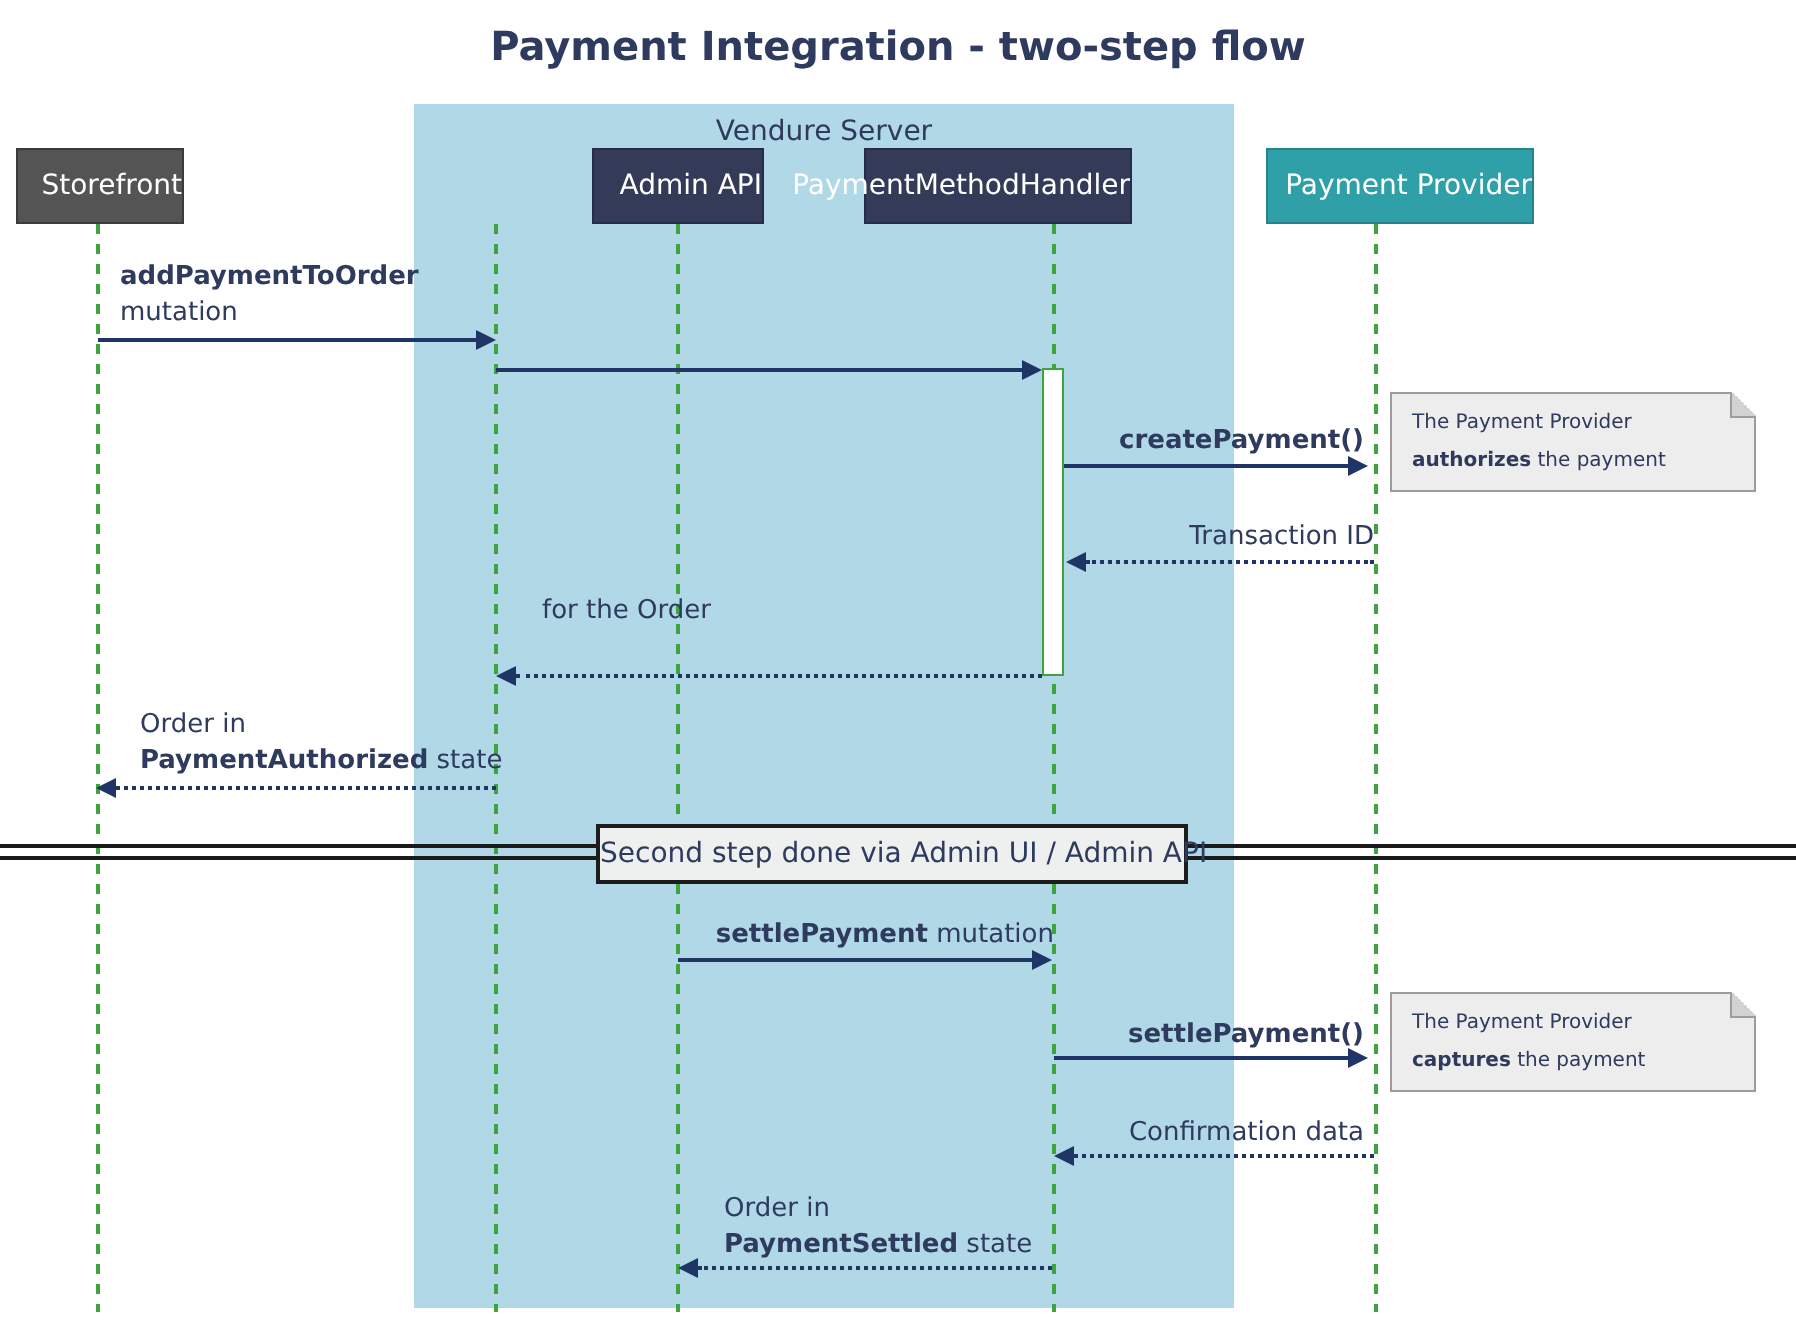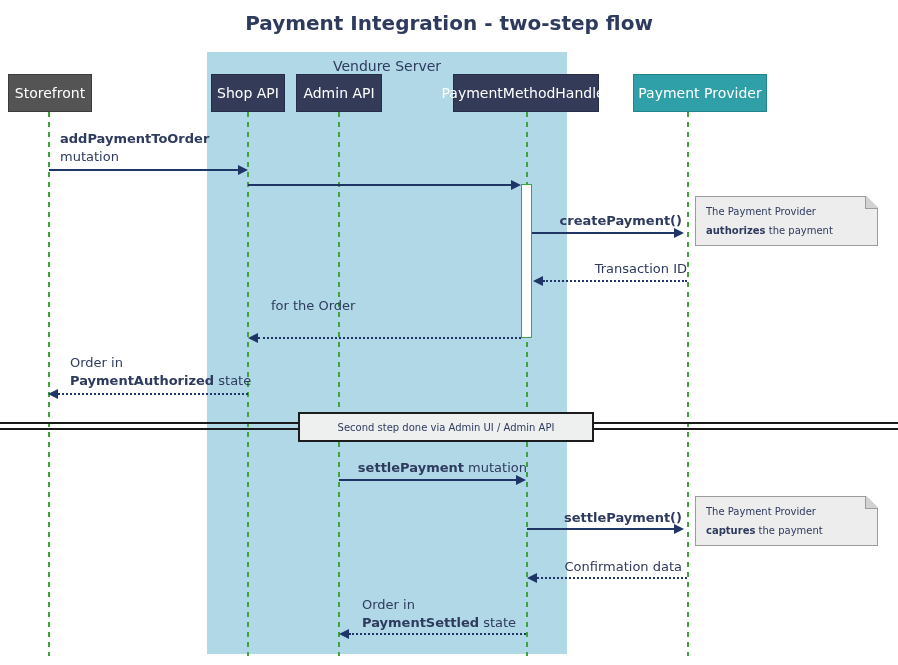--- a/index.html
+++ b/index.html
@@ -23,30 +23,30 @@
   .canvas {
     position:relative; width:898px; height:665px; background:#ffffff;
     font-family:"DejaVu Sans","Liberation Sans",sans-serif;
     color:var(--navy_text); overflow:hidden;
   }
   .title {
     position:absolute; top:11px; left:0; width:898px; text-align:center;
     font-size:20px; font-weight:bold; color:var(--navy_text);
   }
   .frame {
-    position:absolute; left:207px; top:52px; width:360px; height:602px;
+    position:absolute; left:207px; top:52px; width:410px; height:602px;
     background:var(--frame_blue);
   }
   .frame-label {
     position:absolute; top:6px; left:0; width:100%; text-align:center;
     font-size:14px; color:var(--navy_text);
   }
   .participant {
     position:absolute; top:74px; height:38px; display:flex;
-    align-items:center; justify-content:center; color:#ffffff;
+    align-items:center; justify-content:flex-end; color:#ffffff;
     font-size:14px; z-index:4; white-space:nowrap;
   }
   .p-gray { background:var(--participant_gray); border:1px solid var(--participant_gray_border); }
   .p-navy { background:var(--participant_navy); border:1px solid var(--participant_navy_border); }
   .p-teal { background:var(--participant_teal); border:1px solid var(--participant_teal_border);margin-left:12px; }
   .lifeline {
     position:absolute; top:112px; height:544px; width:2px; z-index:1;
     background:repeating-linear-gradient(to bottom, var(--lifeline_green) 0 5px, transparent 5px 10px);
   }
   .activation {
@@ -65,22 +65,22 @@
     color:var(--navy_text); white-space:nowrap;
   }
   .mlabel .b { font-weight:bold;margin-top:40px; }
   .center { text-align:right; }
   .divider-line {
     position:absolute; left:0; width:898px; height:2px; background:#1a1a1a; z-index:2;
   }
   .divider-box {
     position:absolute; left:298px; top:412px; width:296px; height:30px;
     background:var(--divider_bg); border:2px solid var(--divider_border);
-    display:flex; align-items:center; justify-content:center;
-    font-size:10px; color:var(--navy_text); z-index:6; white-space:nowrap;
+    display:flex; align-items:center; justify-content:flex-start;
+    font-size:14px; color:var(--navy_text); z-index:6; white-space:nowrap;
   }
   .note {
     position:absolute; left:695px; width:183px; height:50px;
     background:var(--note_bg); border:1px solid var(--note_border);
     font-size:10px; line-height:19px; padding:5px 10px;
     color:var(--navy_text); z-index:6; white-space:nowrap;
   }
   .note .b { font-weight:bold; }
   .note-fold {
     position:absolute; top:-1px; right:-1px; width:13px; height:13px;
@@ -104,27 +104,24 @@
 
   <div class="lifeline" style="left:48px"></div>
   <div class="lifeline" style="left:247px"></div>
   <div class="lifeline" style="left:338px"></div>
   <div class="lifeline" style="left:526px"></div>
   <div class="lifeline" style="left:687px"></div>
 
   <div class="participant p-gray" style="left:8px; width:84px">
       <span>Storefront</span>
     </div>
-  <div class="participant p-navy" style="left:211px; width:74px">
-      <span>Shop API</span>
-    </div>
   <div class="participant p-navy" style="left:296px; width:86px">
       <span>Admin API</span>
     </div>
-  <div class="participant p-navy" style="left:453px; width:146px">
+  <div class="participant p-navy" style="left:432px; width:134px">
       <span>PaymentMethodHandler</span>
     </div>
   <div class="participant p-teal" style="left:621px; width:134px">
       <span>Payment Provider</span>
     </div>
 
   <div class="activation"></div>
 
   <div class="mlabel" style="left:60px; top:130px">
     <div><span class="b">addPaymentToOrder</span></div>

